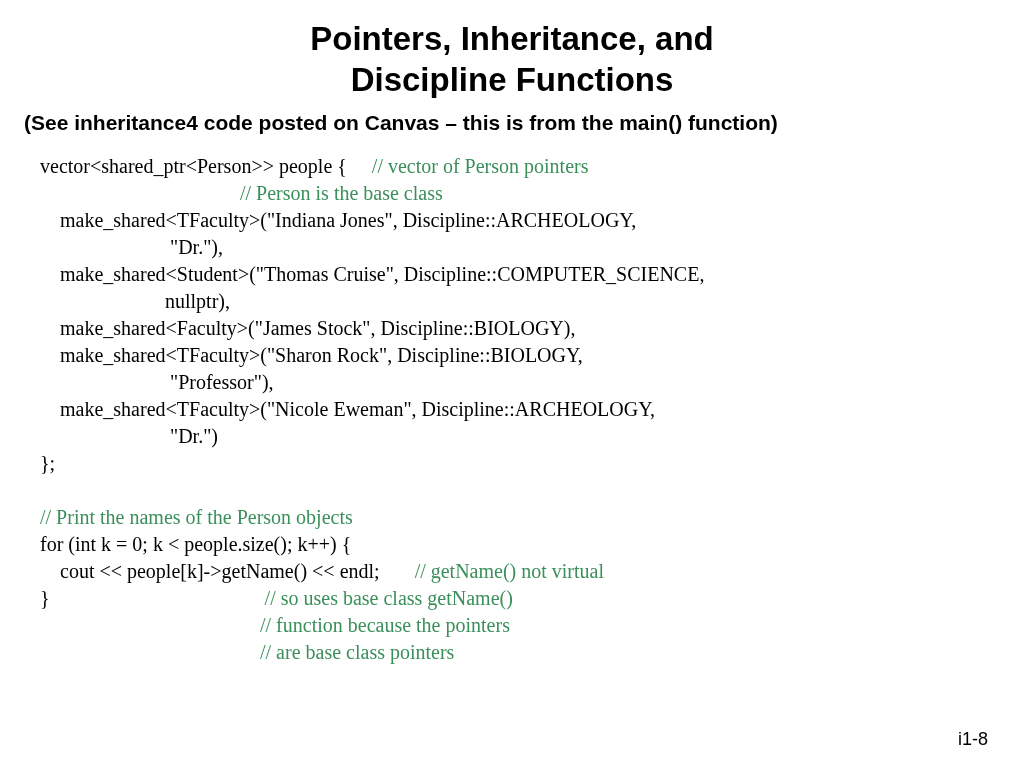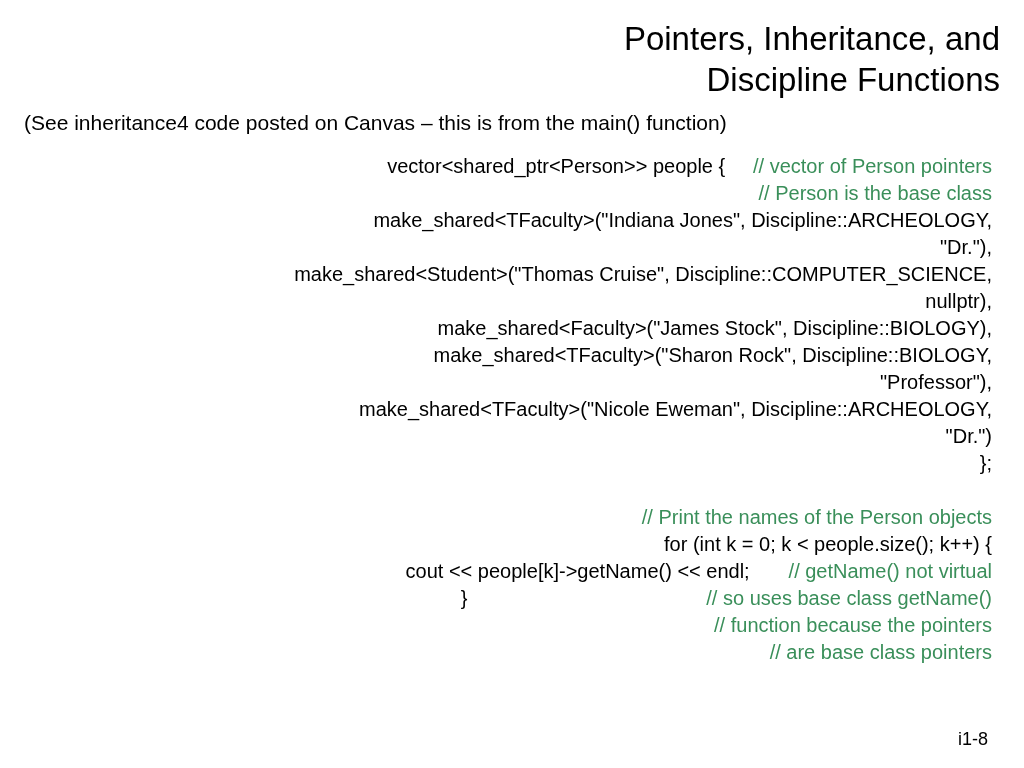--- a/index.html
+++ b/index.html
@@ -10,37 +10,37 @@
     background: #ffffff;
     font-family: Arial, Helvetica, sans-serif;
     color: #000;
     position: relative;
     box-sizing: border-box;
   }
   .slide {
     padding: 18px 24px 0 24px;
   }
   .title {
-    text-align: right;
+    text-align: center;
     font-size: 33px;
     line-height: 1.25;
     margin: 0 0 10px 0;
-    font-weight: normal;
+    font-weight: bold;
   }
   .note {
     font-size: 21px;
     margin: 0 0 18px 0;
+    font-weight: bold;
   }
   pre.code {
-    font-family: Liberation Sans, sans-serif;
+    font-family: Liberation Serif, serif;
     font-size: 20px;
     line-height: 1.35;
     white-space: pre;
-    margin: 8px;
-    text-align: right;
+    margin: 16px;
   }
   .c { 
     color: #3a8f5a;
   }
   .footer {
     position: absolute;
     right: 36px;
     bottom: 18px;
     font-size: 18px;
     color: #000;

